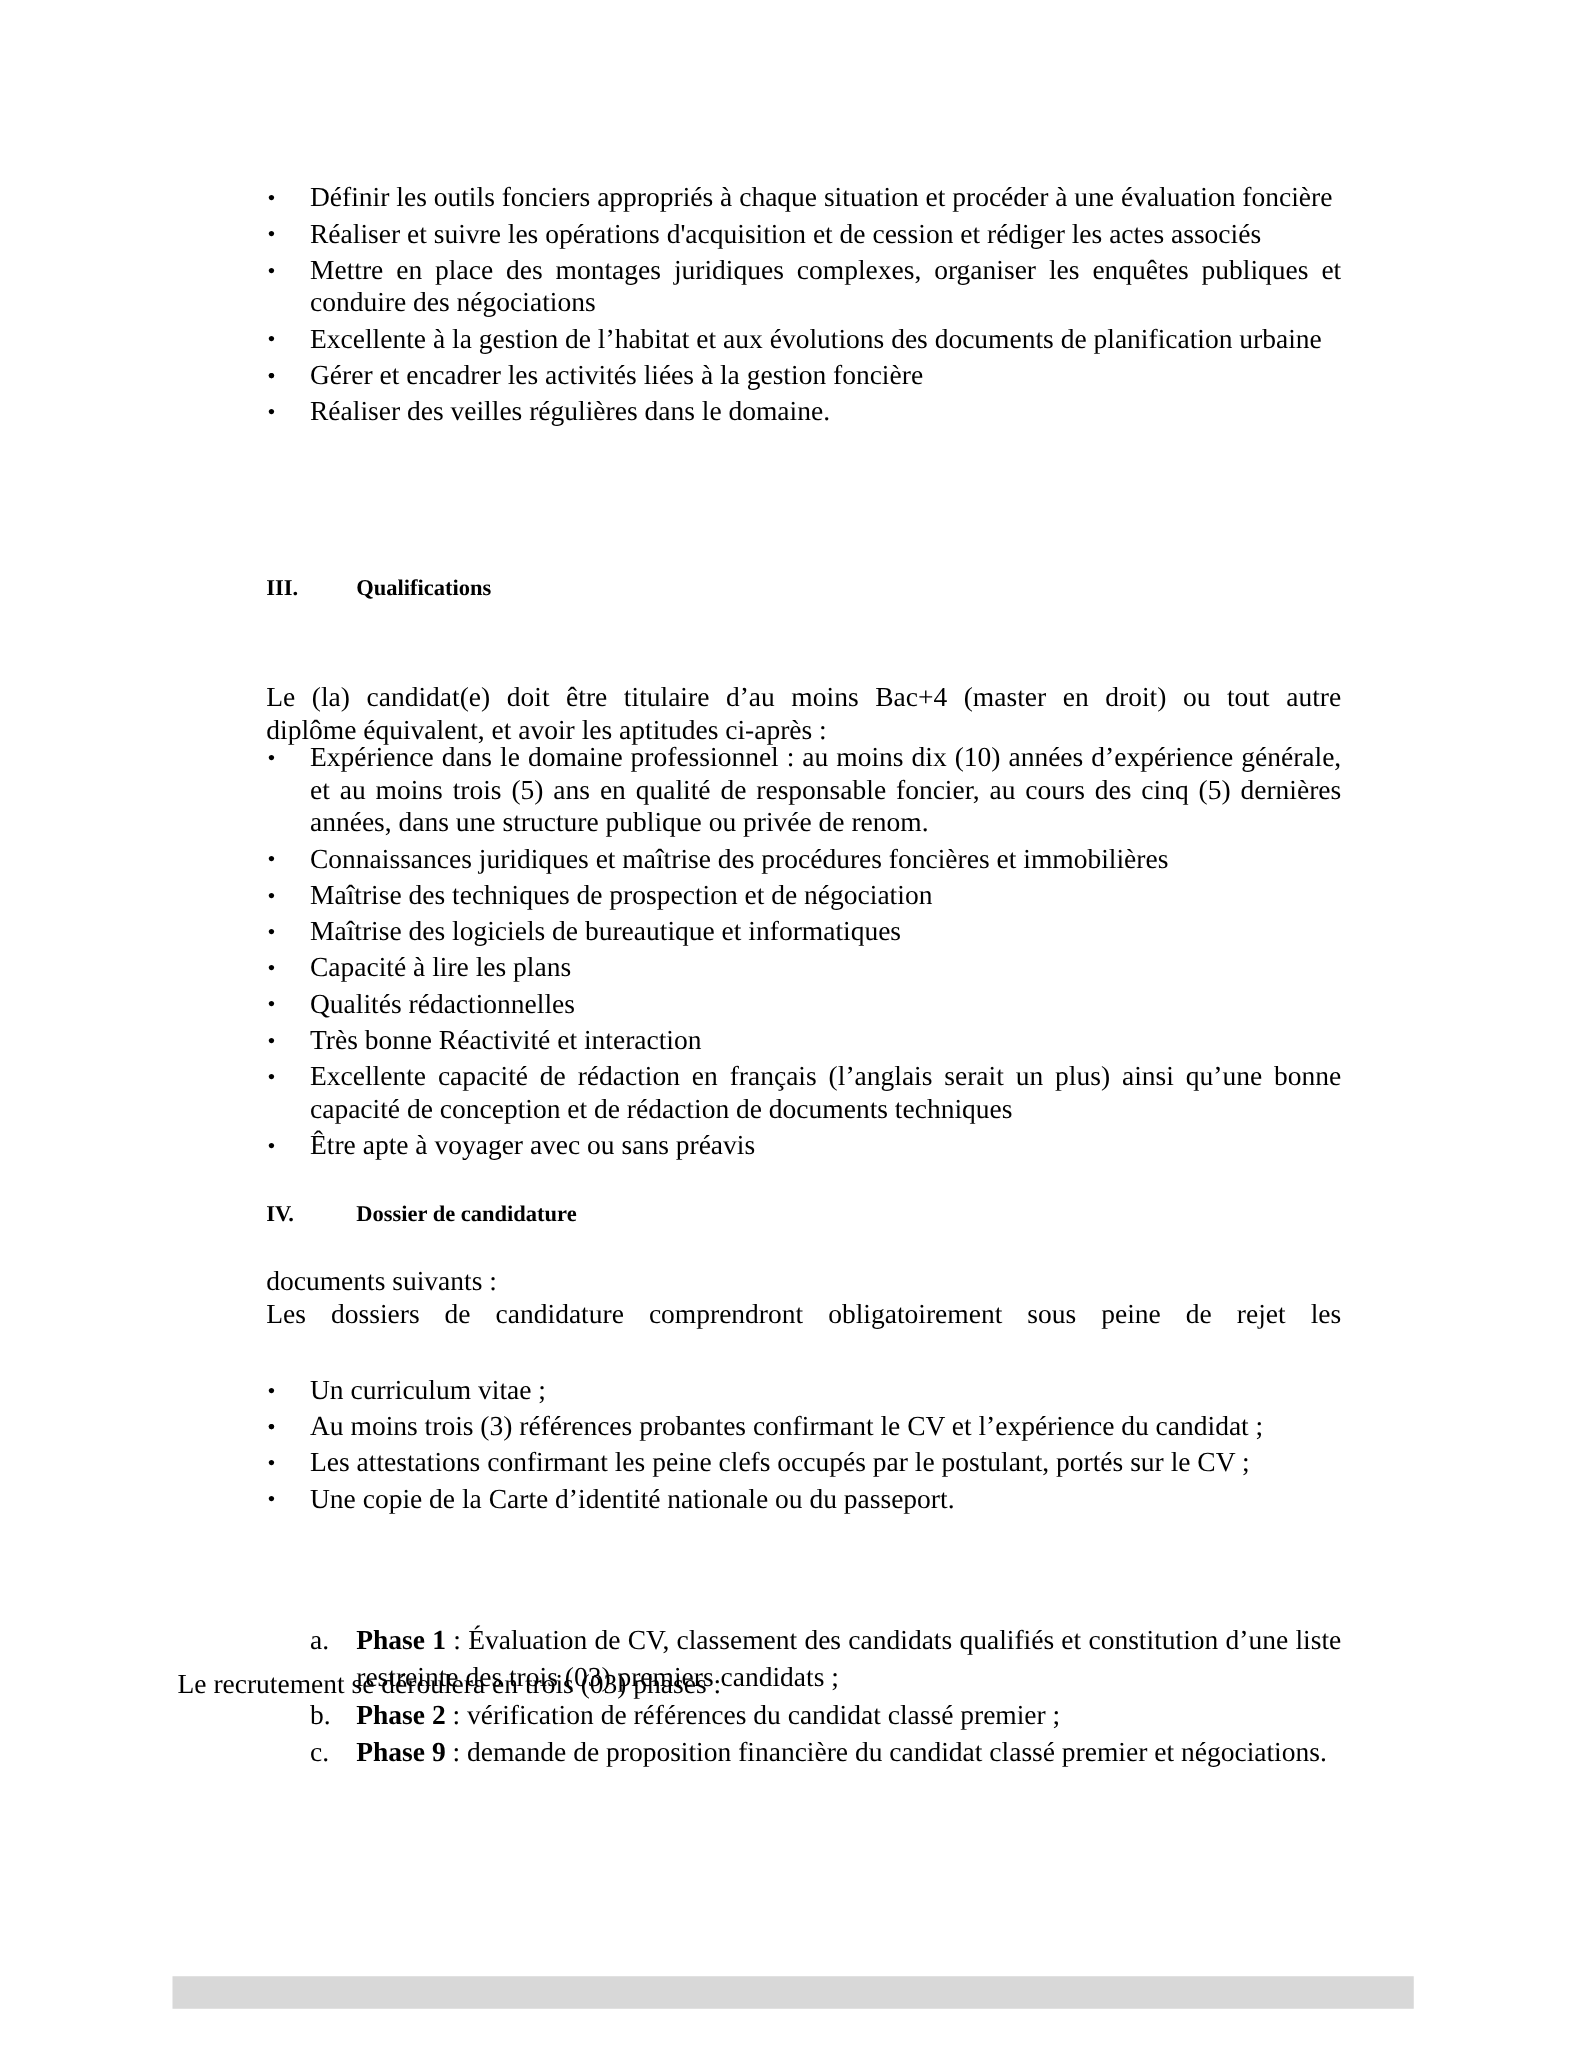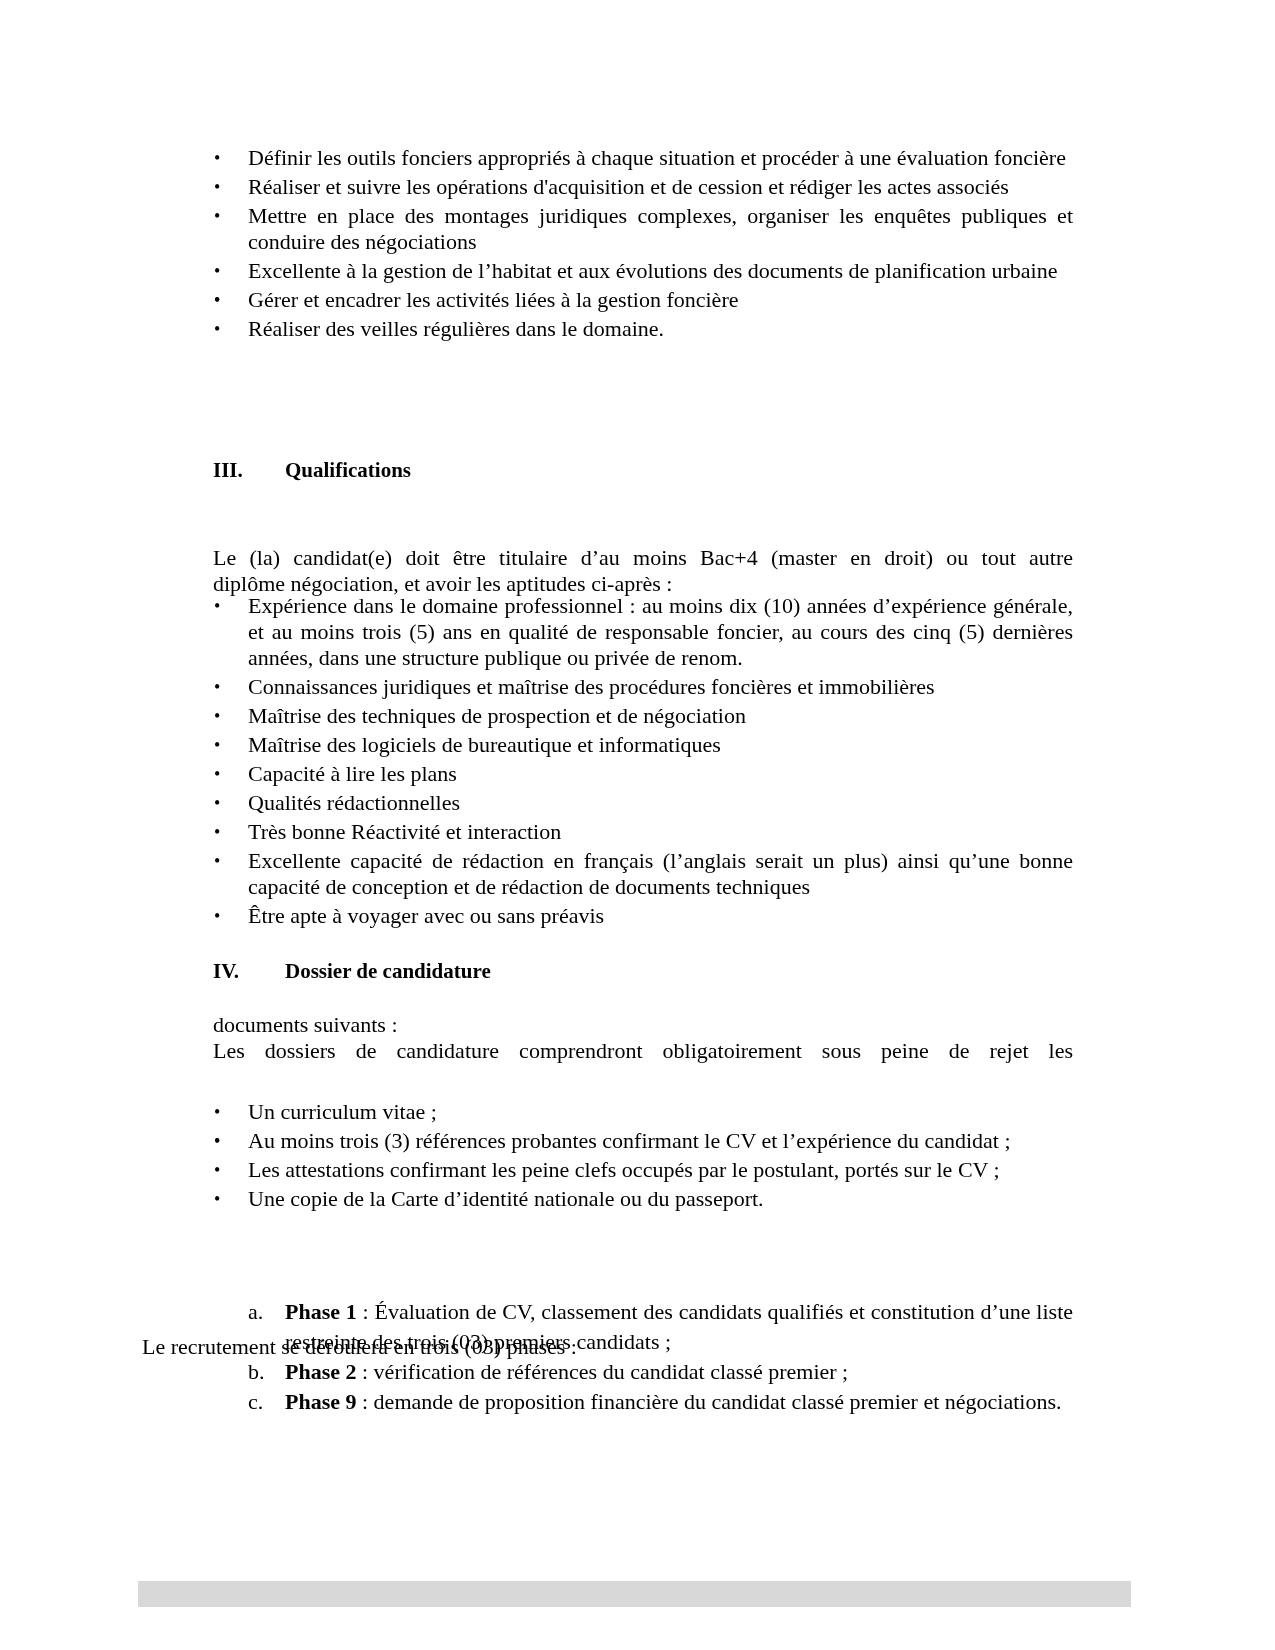--- a/index.html
+++ b/index.html
@@ -3,21 +3,21 @@
 <meta charset="utf-8">
 <style>
   html, body { margin: 0; padding: 0; background: #ffffff; }
   body { width: 1275px; height: 1650px; position: relative; overflow: hidden;
          font-family: "Liberation Serif", "DejaVu Serif", serif; color: #000; font-size: 22px; }
   .page { position: absolute; left: 0; top: 0; width: 1275px; height: 1650px; }
   .block { position: absolute; left: 213px; width: 860px; }
   ul.bullets { list-style: none; margin: 0; padding: 0; }
   ul.bullets li { position: relative; padding-left: 35px; line-height: 26px; margin-bottom: 3px; text-align: justify; text-align-last: left; }
   ul.bullets li .dot { position: absolute; left: 1px; top: 0; font-size: 18px; }
-  .heading { position: absolute; left: 213px; font-weight: bold; font-size: 21px; line-height: 26px; }
+  .heading { position: absolute; left: 213px; font-weight: bold; font-size: 18px; line-height: 26px; }
   .heading .num { display: inline-block; width: 72px; }
   .para { position: absolute; left: 213px; width: 860px; line-height: 26px; text-align: justify; }
   .para .ln { display: block; text-align: justify; text-align-last: justify; }
   .para .ln.last { text-align-last: left; }
   .intro { position: absolute; left: 142px; line-height: 26px; }
   ol.phases { position: absolute; left: 248px; width: 825px; list-style: none; margin: 0; padding: 0; }
   ol.phases li { position: relative; padding-left: 37px; line-height: 30px; margin-bottom: 0; text-align: justify; text-align-last: left; }
   ol.phases li .mk { position: absolute; left: 0; top: 0; }
   ol.phases li b { font-weight: bold; }
   .footer-bar { position: absolute; left: 138px; top: 1581px; width: 993px; height: 26px; background: #d8d8d8; }
@@ -38,21 +38,21 @@
       <li><span class="dot">•</span><span>Réaliser des veilles régulières dans le domaine.</span></li>
     </ul>
   </div>
 
   <div class="heading" style="top:457px;">
     <span class="num">III.</span><span>Qualifications</span>
   </div>
 
   <div class="para" style="top:509px;margin-top:36px;">
     <span class="ln">Le (la) candidat(e) doit être titulaire d’au moins Bac+4 (master en droit) ou tout autre</span>
-    <span class="ln last">diplôme négociation, et avoir les aptitudes ci-après :</span>
+    <span class="ln last">diplôme équivalent, et avoir les aptitudes ci-après :</span>
   </div>
 
   <div class="block" style="top:593px;">
     <ul class="bullets">
       <li><span class="dot">•</span><span>Expérience dans le domaine professionnel : au moins dix (10) années d’expérience générale, et au moins trois (5) ans en qualité de responsable foncier, au cours des cinq (5) dernières années, dans une structure publique ou privée de renom.</span></li>
       <li><span class="dot">•</span><span>Connaissances juridiques et maîtrise des procédures foncières et immobilières</span></li>
       <li><span class="dot">•</span><span>Maîtrise des techniques de prospection et de négociation</span></li>
       <li><span class="dot">•</span><span>Maîtrise des logiciels de bureautique et informatiques</span></li>
       <li><span class="dot">•</span><span>Capacité à lire les plans</span></li>
       <li><span class="dot">•</span><span>Qualités rédactionnelles</span></li>

